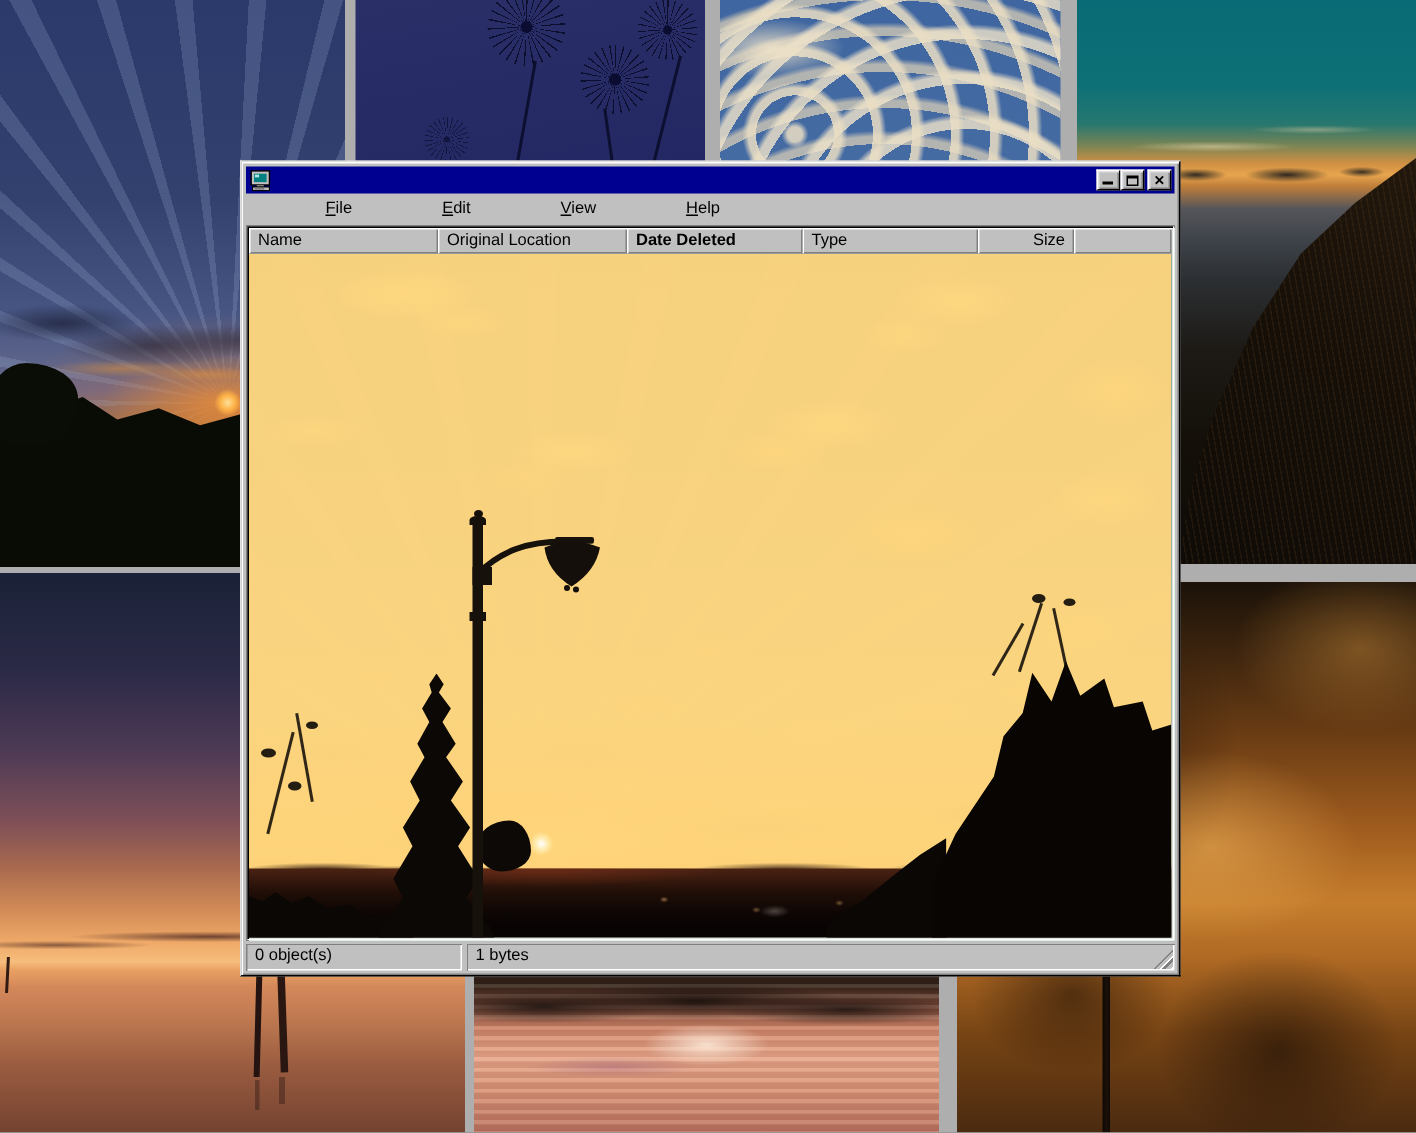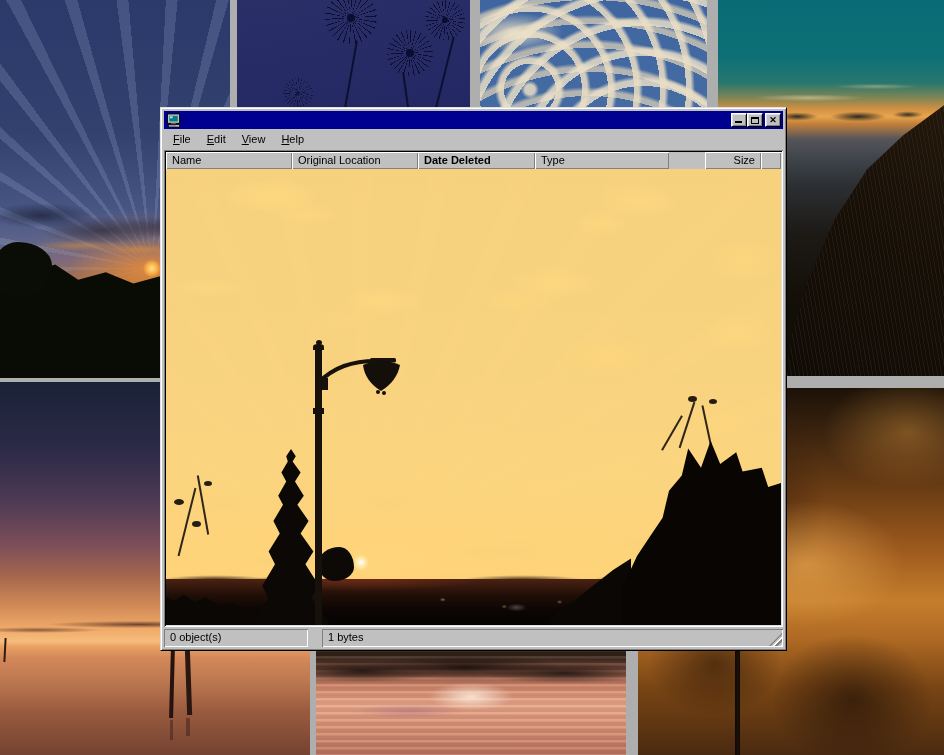--- a/index.html
+++ b/index.html
@@ -104,21 +104,21 @@
     border-top:1px solid #fff;border-left:1px solid #fff;
     border-right:1px solid #000;border-bottom:1px solid #000;
     box-shadow:inset 1px 1px 0 #dfdfdf, inset -1px -1px 0 #808080;
     display:flex;align-items:center;justify-content:center;position:relative;}
   .tbtn.min::after{content:"";position:absolute;left:3px;bottom:3px;width:7px;height:2px;background:#000;}
   .tbtn.max::after{content:"";position:absolute;left:3px;top:3px;width:8px;height:7px;
     box-sizing:border-box;border:1px solid #000;border-top-width:2px;}
   .tbtn.close{margin-left:2px;font-size:9px;font-weight:bold;color:#000;line-height:1;}
 
   #menubar{height:21px;flex:0 0 21px;display:flex;align-items:center;padding-left:1px;}
-  .menu-item{display:inline-block;padding:2px 8px 3px 8px;font-size:11px;color:#000;}
+  .menu-item{display:inline-block;padding:2px 8px 3px 8px;font-size:11px;color:#000;margin-left:44px;}
   .menu-item::first-letter{text-decoration:underline;}
 
   #body{flex:1;display:flex;flex-direction:column;box-sizing:border-box;
     background:#86efac;padding:2px;
     box-shadow:inset 1px 1px 0 #808080, inset -1px -1px 0 #fff,
                inset 2px 2px 0 #000, inset -2px -2px 0 #dfdfdf;}
   #headers{height:17px;flex:0 0 17px;display:flex;background:#c0c0c0;}
   .hcell{box-sizing:border-box;height:17px;line-height:16px;font-size:11px;color:#000;
     padding:0 6px;background:#c0c0c0;white-space:nowrap;overflow:hidden;
     box-shadow:inset 1px 1px 0 #fff, inset -1px -1px 0 #808080;}
@@ -193,21 +193,21 @@
   .leafblob{position:absolute;background:rgba(12,9,6,.9);border-radius:50%;}
   
   #lamppole{position:absolute;left:149px;top:179px;width:7px;height:281px;background:#17110c;}
   #lampcap{position:absolute;left:147px;top:175px;width:11px;height:6px;background:#17110c;border-radius:45% 45% 0 0;}
   #lampknob{position:absolute;left:150px;top:171px;width:6px;height:5px;background:#17110c;border-radius:50%;}
   #lampbracket{position:absolute;left:149px;top:209px;width:13px;height:12px;background:#17110c;}
   #lampcollar{position:absolute;left:147px;top:239px;width:11px;height:6px;background:#17110c;}
   #lamphead{position:absolute;left:148px;top:184px;width:90px;height:46px;}
 
   
-  #statusbar{flex:0 0 18px;margin-top:2px;display:flex;gap:14px;}
+  #statusbar{flex:0 0 18px;margin-top:2px;display:flex;gap:3px;}
   .pane{box-sizing:border-box;height:18px;line-height:15px;font-size:11px;color:#000;
     padding:1px 6px;background:#c0c0c0;
     box-shadow:inset 1px 1px 0 #808080, inset -1px -1px 0 #fff;}
   #pane1{flex:0 0 144px;}
   #pane2{flex:1;position:relative;}
   #grip{position:absolute;right:1px;bottom:1px;width:13px;height:13px;
     background:repeating-linear-gradient(135deg, rgba(0,0,0,0) 0 2px, #fff 2px 3px, #808080 3px 5px);
     clip-path:polygon(100% 0,100% 100%,0 100%);}
 </style>
 </head>
@@ -272,22 +272,22 @@
       <span class="menu-item">Edit</span>
       <span class="menu-item">View</span>
       <span class="menu-item">Help</span>
     </div>
 
     <div id="body">
       <div id="headers">
         <div class="hcell" style="width:126px;">Name</div>
         <div class="hcell" style="width:126px;">Original Location</div>
         <div class="hcell" style="width:117px;font-weight:bold;">Date Deleted</div>
-        <div class="hcell" style="width:134px;">Type</div>
-        <div class="hcell right" style="width:56px;margin-left:36px;">Size</div>
+        <div class="hcell" style="width:117px;">Type</div>
+        <div class="hcell right" style="width:64px;">Size</div>
         <div class="hcell" style="flex:1;"></div>
       </div>
 
       <div id="content">
         <div class="layer" id="sky"></div>
         <div class="layer" id="rays"></div>
         <div class="layer" id="clouds"></div>
         <div class="layer" id="glow"></div>
         <div id="hillband"></div>
         <div id="pground"></div>

